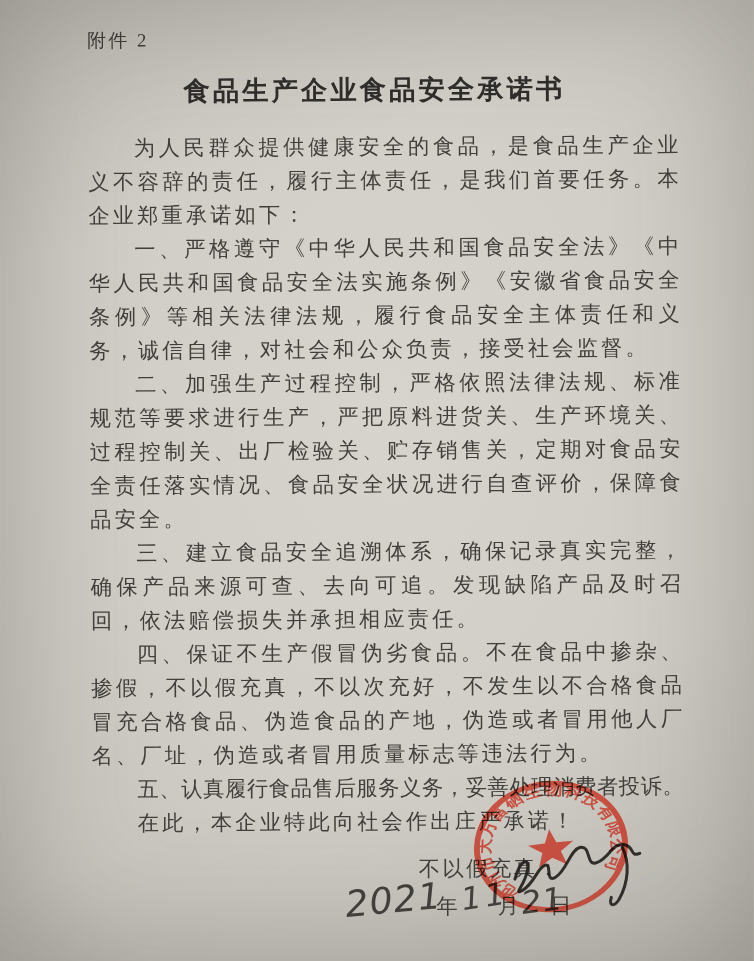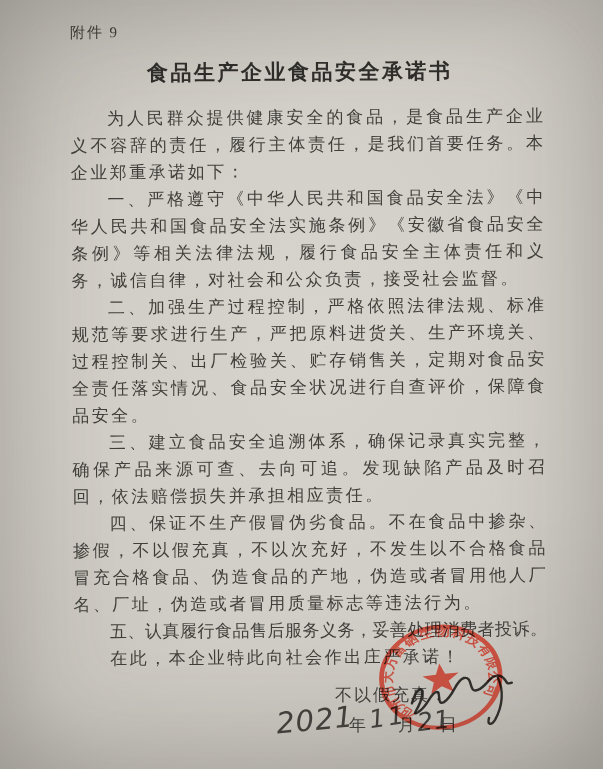--- a/index.html
+++ b/index.html
@@ -75,21 +75,21 @@
   .seal-text{fill:#c8402f;font-size:15px;letter-spacing:1px;
     font-weight:bold;font-family:"Liberation Serif",serif;}
   .seal-star{fill:#c8402f;}
 </style>
 </head>
 <body>
 
 <div class="page">
   <div class="content">
 
-    <div class="attachment">附件 9</div>
+    <div class="attachment">附件 2</div>
 
     <h1 class="title">食品生产企业食品安全承诺书</h1>
 
     <div class="body">
       <p>为人民群众提供健康安全的食品，是食品生产企业义不容辞的责任，履行主体责任，是我们首要任务。本企业郑重承诺如下：</p>
       <p>一、严格遵守《中华人民共和国食品安全法》《中华人民共和国食品安全法实施条例》《安徽省食品安全条例》等相关法律法规，履行食品安全主体责任和义务，诚信自律，对社会和公众负责，接受社会监督。</p>
       <p>二、加强生产过程控制，严格依照法律法规、标准规范等要求进行生产，严把原料进货关、生产环境关、过程控制关、出厂检验关、贮存销售关，定期对食品安全责任落实情况、食品安全状况进行自查评价，保障食品安全。</p>
       <p>三、建立食品安全追溯体系，确保记录真实完整，确保产品来源可查、去向可追。发现缺陷产品及时召回，依法赔偿损失并承担相应责任。</p>
       <p>四、保证不生产假冒伪劣食品。不在食品中掺杂、掺假，不以假充真，不以次充好，不发生以不合格食品冒充合格食品、伪造食品的产地，伪造或者冒用他人厂名、厂址，伪造或者冒用质量标志等违法行为。</p>
       <p class="tight">五、认真履行食品售后服务义务，妥善处理消费者投诉。</p>

